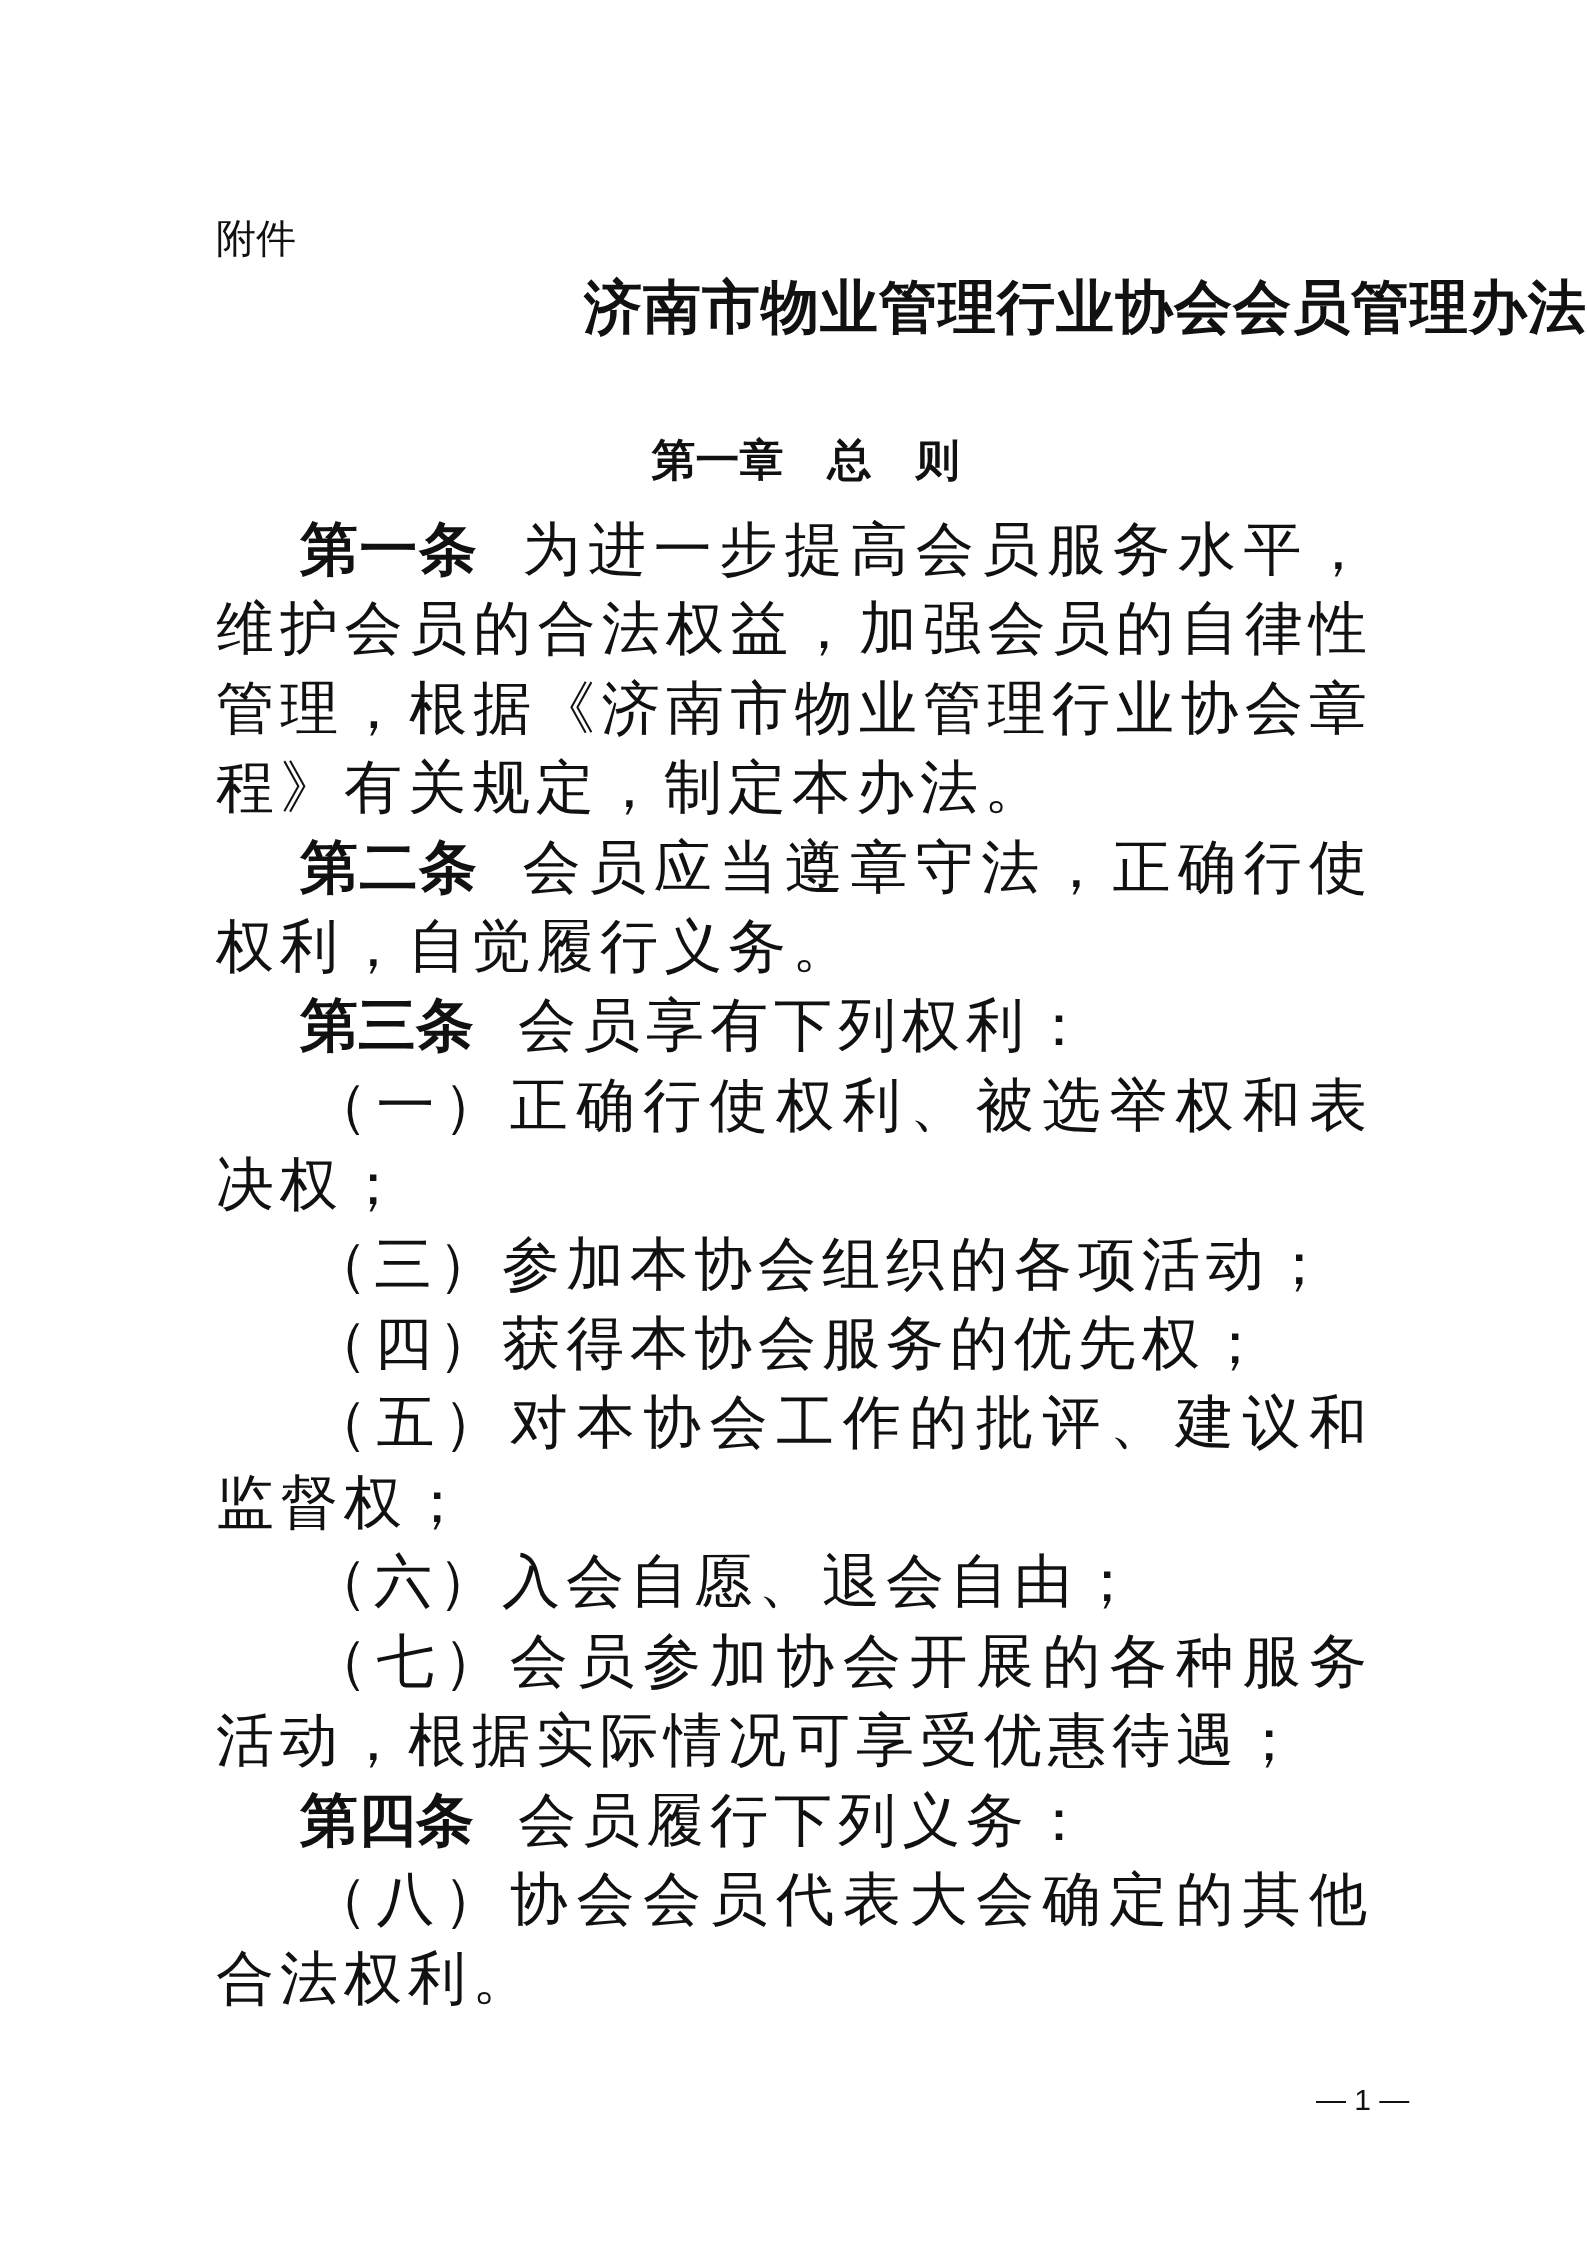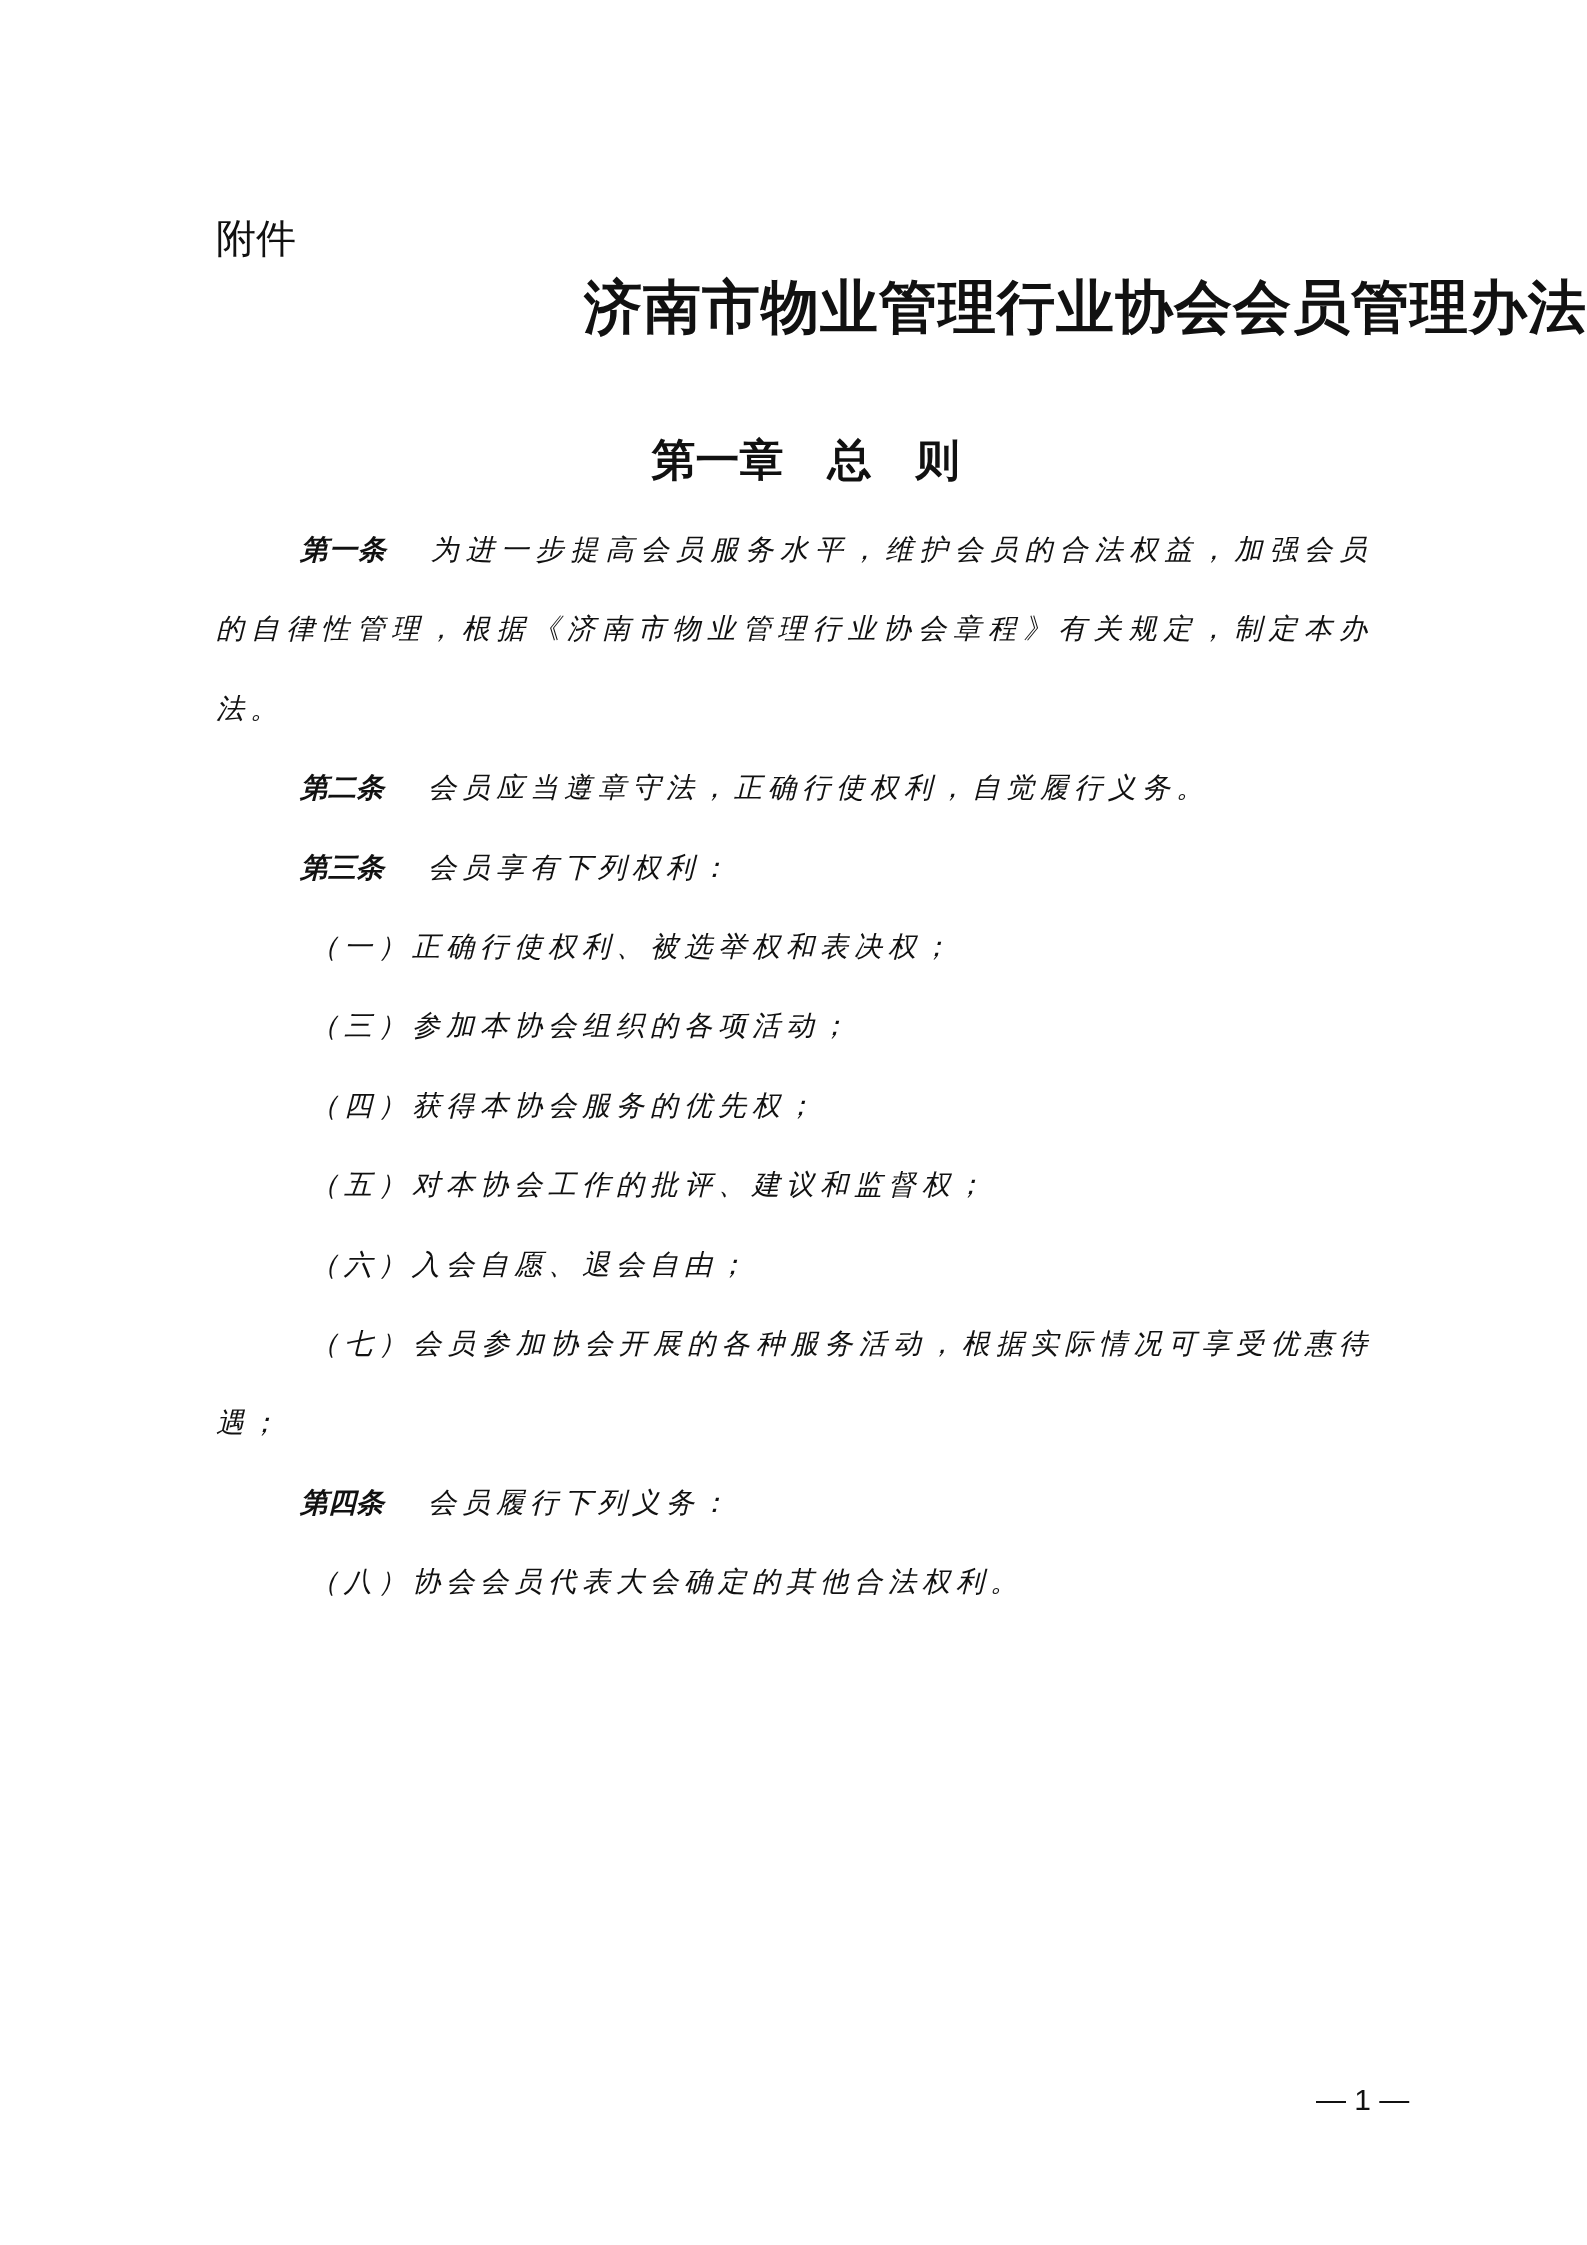--- a/index.html
+++ b/index.html
@@ -2,21 +2,21 @@
 <html><head>
 <meta charset="utf-8">
 <style>
   html, body { margin:0; padding:0; background:#ffffff; }
   body { width:1587px; height:2245px; position:relative; overflow:hidden; color:#111; }
   .page { position:absolute; left:0; top:0; width:1587px; height:1752px; background:#fff; }
   .attach { position:absolute; left:216px; top:212px; font-family:"DejaVu Sans", sans-serif; font-size:40px; line-height:52px; }
   .title { position:absolute; left:0; width:1587px; top:272px; text-align:right; font-family:"DejaVu Serif", serif; font-weight:bold; font-size:58px; line-height:70px; letter-spacing:1px; }
   .chapter { position:absolute; left:12px; width:1587px; top:434px; text-align:center; font-family:Liberation Mono, monospace; font-weight:bold; font-size:44px; line-height:58px; }
   .chapter span { margin:0 22px; }
-  .body { position:absolute; left:216px; top:510px; width:1157px; font-family:"DejaVu Serif", serif; font-size:28px; line-height:79.4px; text-align:justify; letter-spacing:6px;font-style:italic; }
+  .body { position:absolute; left:216px; top:510px; width:1157px; font-family:"DejaVu Serif", serif; font-size:58px; line-height:79.4px; text-align:justify; letter-spacing:6px; }
   .para { margin:0; }
   .indent { text-indent:84px; }
   .art-label { font-family:"DejaVu Sans", sans-serif; font-weight:bold; letter-spacing:0; margin-right:44px; }
   .item { text-indent:94px; }
   .pagenum { position:absolute; left:1316px; top:2080px; font-family:"Liberation Sans", sans-serif; font-size:30px; line-height:40px; white-space:nowrap; }
 </style>
 </head>
 <body>
 
 <div class="page">

